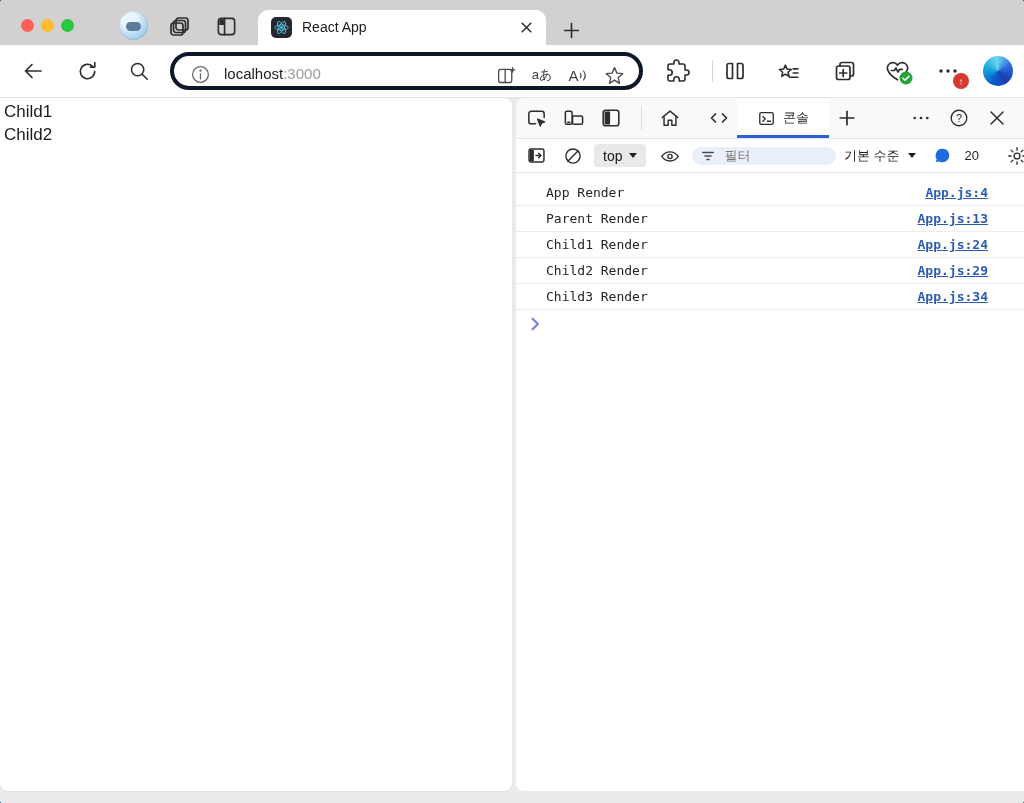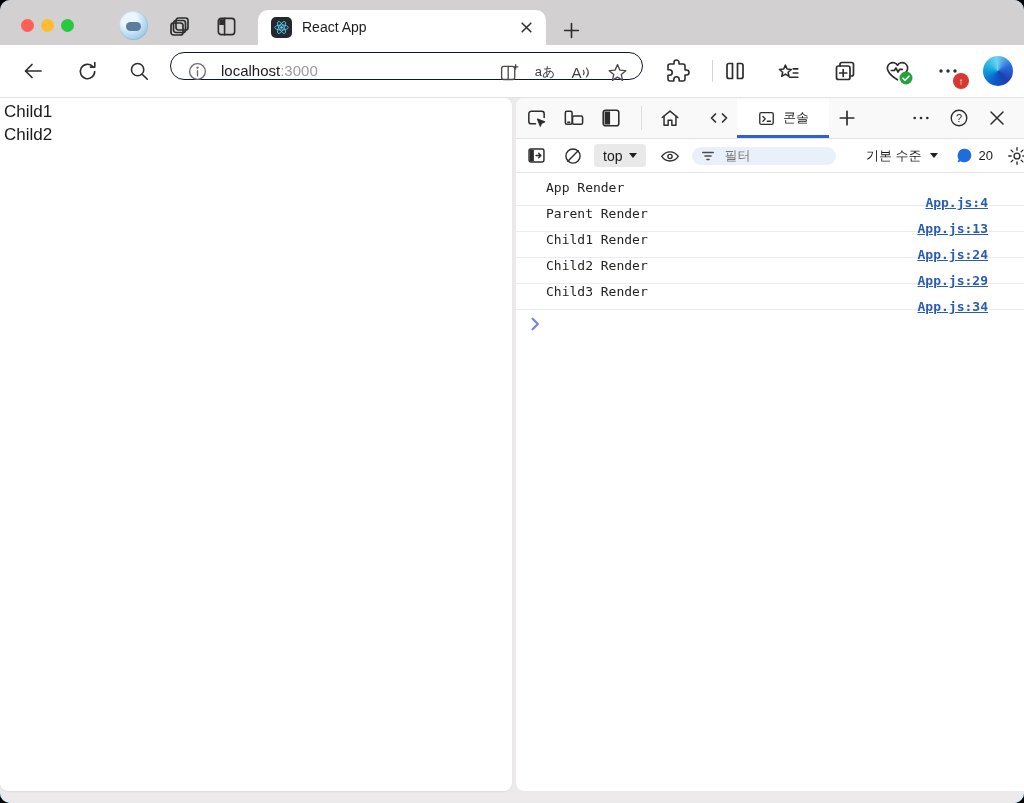--- a/index.html
+++ b/index.html
@@ -1,36 +1,36 @@
 <!DOCTYPE html>
 <html><head>
 <meta charset="utf-8">
 <style>
   html,body{margin:0;padding:0;background:#000;}
   body{width:1024px;height:803px;font-family:"Liberation Sans",sans-serif;-webkit-font-smoothing:antialiased;}
-  .window{position:relative;width:1024px;height:803px;border-radius:10px;overflow:hidden;background:#0ea5e9;}
+  .window{position:relative;width:1024px;height:803px;border-radius:2px;overflow:hidden;background:#0ea5e9;}
 
   
   .titlebar{position:relative;height:45px;background:#d2d0d0;}
   .lights{position:absolute;left:21px;top:19px;display:flex;gap:7px;}
   .light{width:13px;height:13px;border-radius:50%;}
   .avatar{position:absolute;left:119px;top:11px;width:29px;height:29px;border-radius:50%;
     background:radial-gradient(circle at 35% 30%,#eaf6ff 0 28%,#bcdcf2 55%,#7fb4dd 100%);box-shadow:inset 0 0 0 1px rgba(0,0,0,.08);}
   .avatar::after{content:"";position:absolute;left:7px;top:11px;width:15px;height:9px;border-radius:8px;background:#5d7d9c;}
   .tb-ic{position:absolute;top:13px;width:26px;height:26px;display:flex;align-items:center;justify-content:center;border-radius:6px;}
   .tab{position:absolute;left:258px;top:10px;width:288px;height:35px;background:#fff;border-radius:10px 10px 0 0;}
   .favicon{position:absolute;left:13px;top:7px;width:21px;height:21px;border-radius:5px;background:#23272f;display:flex;align-items:center;justify-content:center;}
   .tab-title{position:absolute;left:44px;top:0;line-height:35px;font-size:14px;color:#1d1d1d;}
   .tab-close{position:absolute;right:11px;top:9px;width:17px;height:17px;display:flex;align-items:center;justify-content:center;}
   .newtab{position:absolute;left:558px;top:17px;width:26px;height:26px;display:flex;align-items:center;justify-content:center;}
 
   
   .toolbar{position:relative;height:52px;background:#fff;border-bottom:1px solid #e3e3e3;}
   .nav-ic{position:absolute;top:13px;width:26px;height:26px;display:flex;align-items:center;justify-content:center;}
-  .addressbar{position:absolute;left:170px;top:7px;width:473px;height:28px;border:1px solid #0f172a;border-radius:20px;background:#fff;box-sizing:border-box;}
+  .addressbar{position:absolute;left:170px;top:7px;width:473px;height:38px;border:4px solid #0f172a;border-radius:20px;background:#fff;box-sizing:border-box;}
   .addr-info{position:absolute;left:15px;top:7px;width:22px;height:22px;display:flex;align-items:center;justify-content:center;}
   .addr-url{position:absolute;left:50px;top:0;line-height:36px;font-size:15px;}
   .addr-host{color:#1b1b1b;}
   .addr-port{color:#9a9a9a;}
   .addr-right{position:absolute;right:12px;top:6px;display:flex;gap:10px;}
   .addr-right .abox{width:26px;height:26px;display:flex;align-items:center;justify-content:center;}
   .glyph{font-size:13px;color:#3f3f3f;}
   .ext-ic{position:absolute;top:11px;width:30px;height:30px;display:flex;align-items:center;justify-content:center;}
   .vdiv{position:absolute;top:15px;width:1px;height:22px;background:#d6d6d6;}
   .badge{position:absolute;right:-6px;bottom:-3px;width:16px;height:16px;border-radius:50%;background:#d7382f;color:#fff;
@@ -55,28 +55,28 @@
   .dt-right{margin-left:auto;display:flex;gap:10px;margin-right:13px;}
 
   
   .dt-console-toolbar{height:33px;border-bottom:1px solid #e6e6e6;display:flex;align-items:center;flex-shrink:0;overflow:hidden;}
   .top-pill{margin-left:7px;height:23px;padding:0 9px;background:#e9e9e9;border-radius:4px;display:flex;align-items:center;gap:7px;flex-shrink:0;}
   .top-pill span{font-size:14px;color:#1a1a1a;}
   .filter-pill{margin-left:8px;width:144px;height:18px;background:#eaf0f9;border-radius:12px;display:flex;align-items:center;padding:0 9px;box-sizing:border-box;flex-shrink:0;}
   .filter-pill input{border:none;background:transparent;outline:none;font-size:13px;color:#333;width:100px;margin-left:7px;font-family:"Liberation Sans",sans-serif;}
   .filter-pill input::placeholder{color:#767676;}
   .levels{margin-left:auto;display:flex;align-items:center;gap:8px;font-size:13px;color:#1a1a1a;flex-shrink:0;}
-  .issues{display:flex;align-items:center;gap:6px;margin-left:18px;margin-right:10px;flex-shrink:0;}
+  .issues{display:flex;align-items:center;gap:14px;margin-left:18px;margin-right:24px;flex-shrink:0;}
   .issues span{font-size:13px;color:#1a1a1a;}
   .gear-cut{margin-right:-7px;flex-shrink:0;}
   .tri{width:0;height:0;border-left:4.5px solid transparent;border-right:4.5px solid transparent;border-top:5.5px solid #1f1f1f;}
 
   
   .dt-messages{flex:1;padding-top:7px;font-family:"DejaVu Sans Mono","Liberation Mono",monospace;}
-  .msg-row{height:25px;border-bottom:1px solid #e9edf3;display:flex;padding:0 36px 0 30px;flex-direction:column;}
+  .msg-row{height:25px;border-bottom:1px solid #e9edf3;display:flex;align-items:center;padding:0 36px 0 30px;}
   .msg-text{font-size:13px;color:#242424;}
   .msg-link{margin-left:auto;font-size:13px;color:#2a5db0;text-decoration:underline;cursor:pointer;font-weight:bold;}
   .prompt-row{height:28px;display:flex;align-items:center;padding-left:14px;}
 
   svg{display:block;}
   .ic{stroke:#3f3f3f;fill:none;stroke-width:1.7;stroke-linecap:round;stroke-linejoin:round;}
   .icb{stroke:#2d2d2d;fill:none;stroke-width:1.7;stroke-linecap:round;stroke-linejoin:round;}
 </style>
 </head>
 <body>

